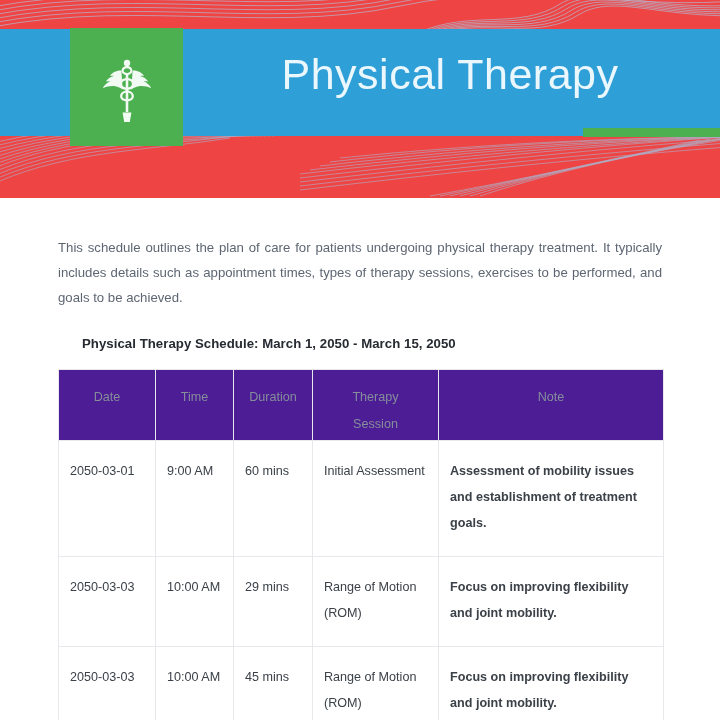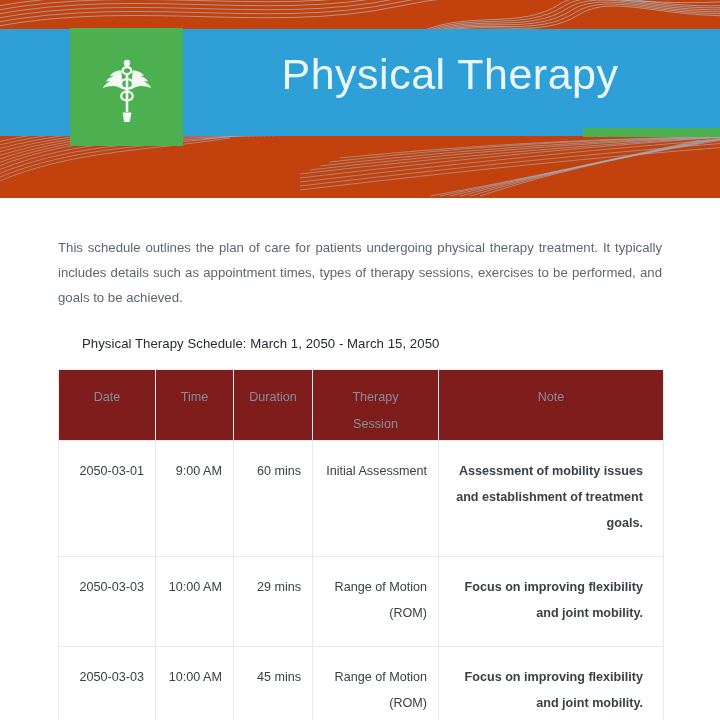--- a/index.html
+++ b/index.html
@@ -7,21 +7,21 @@
   body {
     font-family:"Liberation Sans", sans-serif;
     background:#ffffff;
     overflow:hidden;
     position:relative;
   }
 
   
   #doc-header {
     position:absolute; left:0; top:0; width:720px; height:198px;
-    overflow:hidden; background:#c2410c;
+    overflow:hidden; background:#ef4444;
   }
   .pattern-svg { position:absolute; left:0; top:0; width:720px; height:198px; }
 
   #header-band {
     position:absolute; left:0; top:29px; width:720px; height:107px;
     background:#2f9fd8;
   }
   #header-green-accent {
     position:absolute; left:583px; top:128px; width:137px; height:9px;
     background:#4cb050;
@@ -56,49 +56,49 @@
   }
 
   #intro-paragraph {
     margin:37px 58px 0 58px; width:604px;
     font-size:13.2px; line-height:25px; color:#5d6672;
     text-align:justify;
   }
 
   #schedule-subheading {
     margin:26px 0 0 58px;
-    font-size:13.2px; font-weight:400; color:#262a31;
+    font-size:13.2px; font-weight:700; color:#262a31;
     letter-spacing:0.05px;
     padding-left:24px;
   }
 
   
   #schedule-table {
     margin:18px 0 0 58px; width:605px;
     border-collapse:collapse; table-layout:fixed;
     border:1px solid #e6e8ec;
   }
   #schedule-table col.c-date { width:97px; }
   #schedule-table col.c-time { width:78px; }
   #schedule-table col.c-dur  { width:79px; }
   #schedule-table col.c-sess { width:126px; }
   #schedule-table col.c-note { width:225px; }
 
   #schedule-table thead th {
-    background:#7f1d1d;
+    background:#4c1d95;
     border:1px solid #e6e8ec;
     color:#868e9b; font-size:12.6px; font-weight:400;
     text-align:center; vertical-align:top;
     height:71px; padding:14px 6px 0 6px;
     line-height:27px;
   }
   #schedule-table tbody td {
     border:1px solid #e6e8ec;
     color:#3b4148; font-size:12.6px; font-weight:400;
-    text-align:right; vertical-align:top;
+    text-align:left; vertical-align:top;
     padding:17px 11px 20px 11px;
     line-height:26px;
   }
   #schedule-table tbody td.cell-note { padding-right:20px;font-weight:bold; }
 </style>
 </head>
 <body>
 
 <div id="doc-header">
 

